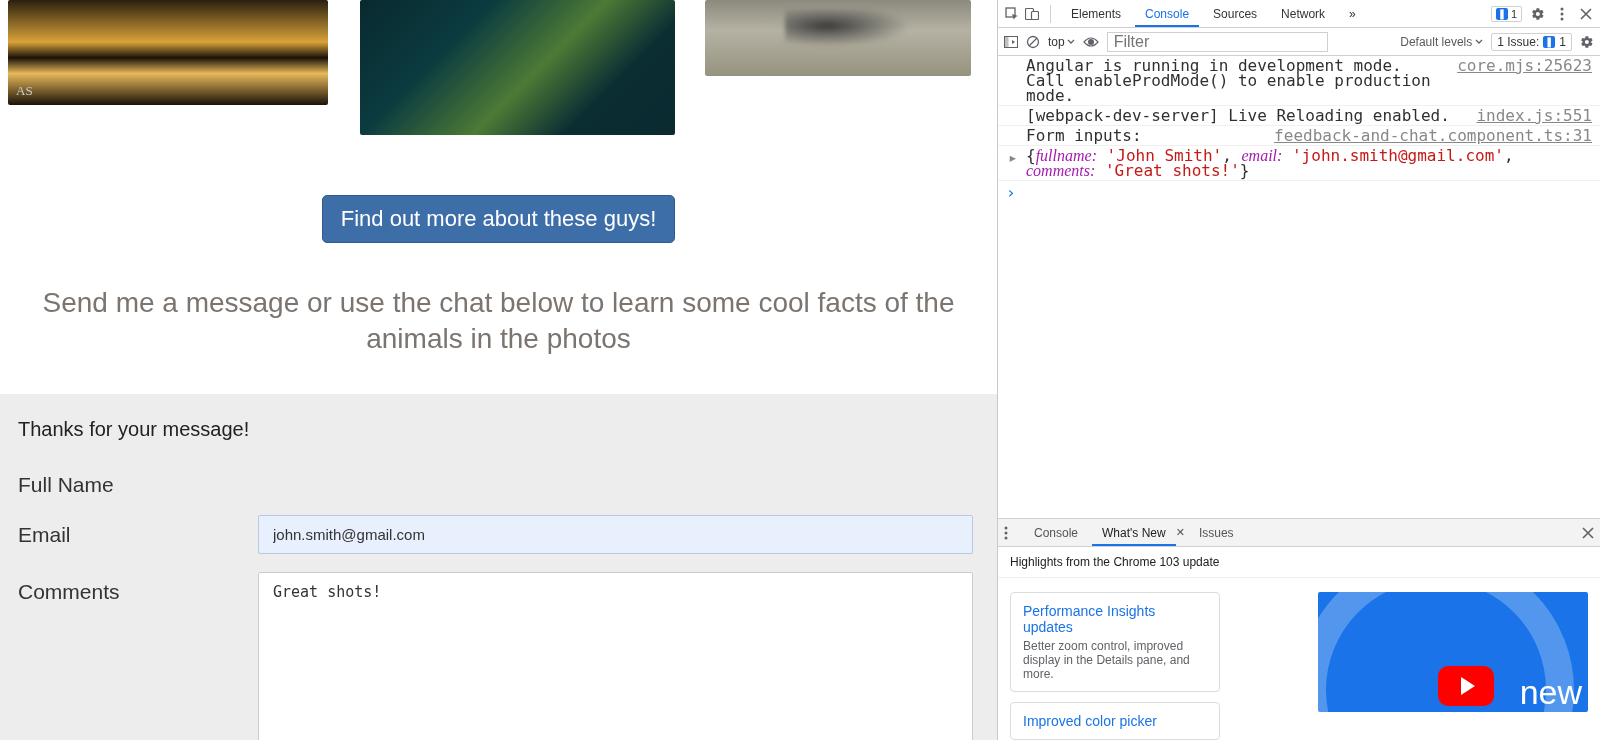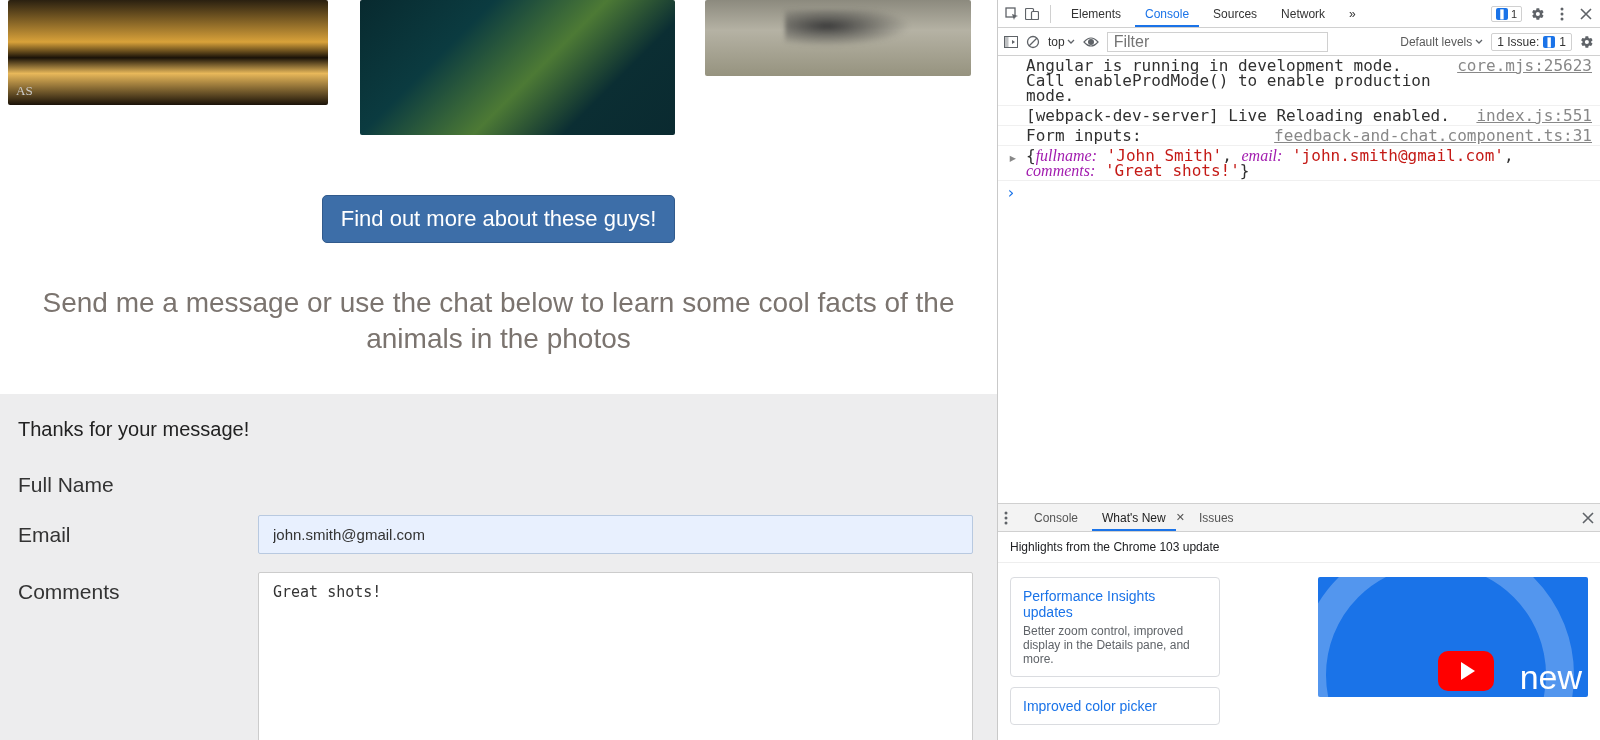--- a/index.html
+++ b/index.html
@@ -53,21 +53,21 @@
   .log-row .caret { position:absolute; left:10px; top:4px; color:#888; }
   .prompt { padding:4px 8px; color:#1a73e8; font-family:Menlo,Consolas,monospace; }
 
   .drawer { border-top:1px solid #d0d0d0; background:#f3f3f3; display:flex; flex-direction:column; }
   .drawer-tabs { display:flex; align-items:center; height:28px; padding:0 6px; gap:4px; border-bottom:1px solid #d0d0d0; background:#f3f3f3; }
   .drawer-tabs .dtab { padding:6px 10px; color:#555; cursor:pointer; }
   .drawer-tabs .dtab.active { color:#222; border-bottom:2px solid #1a73e8; padding-bottom:4px; }
   .drawer-tabs .xsmall { font-size:11px; color:#555; margin-left:-4px; cursor:pointer; }
   .drawer-tabs .grow { flex:1; }
   .whatsnew-title { padding:8px 12px; background:#fff; border-bottom:1px solid #eee; color:#202124; }
-  .whatsnew-body { display:flex; gap:40px; padding:14px 12px 15px 12px; background:#fff; }
+  .whatsnew-body { display:flex; gap:40px; padding:14px 12px 0 12px; background:#fff; }
   .card-col { width:210px; display:flex; flex-direction:column; gap:10px; }
   .newcard { border:1px solid #dadce0; border-radius:4px; padding:10px 12px; }
   .newcard .t { color:#1a73e8; font-size:14px; }
   .newcard .d { color:#5f6368; font-size:12px; margin-top:4px; }
   .promo { flex:1; max-width:270px; height:120px; background:#1a73e8; border-radius:2px; position:relative; overflow:hidden; margin-left:auto; }
   .promo::before { content:""; position:absolute; left:-20px; top:-40px; width:220px; height:220px; border:28px solid rgba(255,255,255,0.25); border-radius:50%; }
   .promo .play { position:absolute; left:120px; top:74px; width:56px; height:40px; background:#ff0000; border-radius:10px; display:flex; align-items:center; justify-content:center; }
   .promo .play::after{ content:""; border-left:14px solid #fff; border-top:9px solid transparent; border-bottom:9px solid transparent; margin-left:3px; }
   .promo .new { position:absolute; right:6px; bottom:0px; color:#fff; font-size:34px; font-weight:300; }
 

